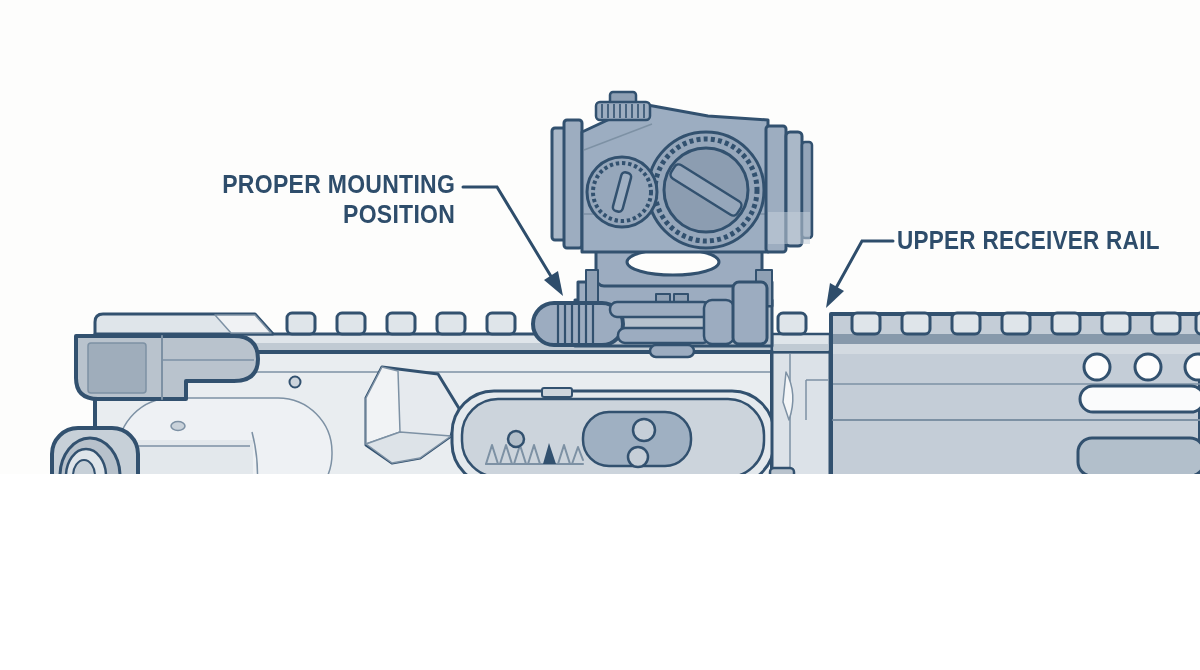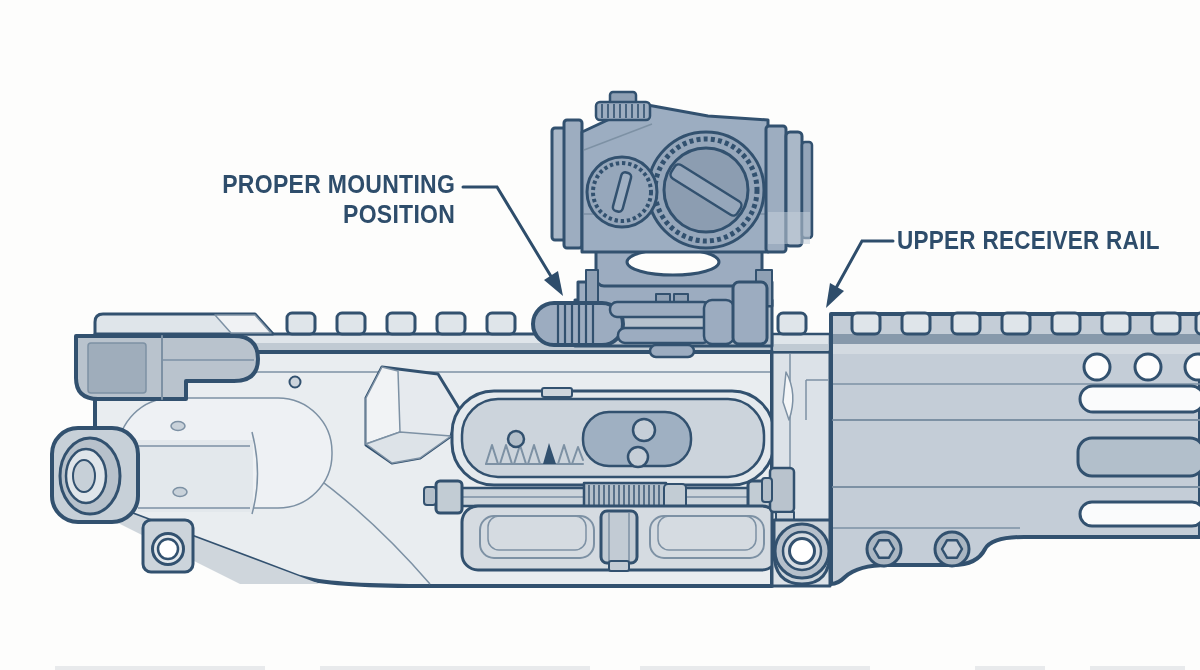--- a/index.html
+++ b/index.html
@@ -2,21 +2,21 @@
 <html style="--label-text: #2e4d6b; --outline-dark: #32516f; --outline-light: #7d91a4; --background: #fdfdfc; --body-light: #e9edf0; --body-mid: #c5ced8; --body-dark: #9cadc1;"><head>
 <meta charset="utf-8">
 <style>
   :root{
     --label-text:#2e4d6b;
     --outline-dark:#32516f;
     --outline-light:#7d91a4;
     --background:#fdfdfc;
   }
   html,body{margin:0;padding:0;background:#fff;}
-  #stage{position:relative;width:1200px;height:670px;background:var(--background);overflow:hidden;
+  #stage{position:relative;width:1200px;height:474px;background:var(--background);overflow:hidden;
          font-family:"Liberation Sans",sans-serif;}
   #art{position:absolute;left:0;top:0;}
   .label{position:absolute;color:var(--label-text);
          font:bold 25px/1.18 "Liberation Sans",sans-serif;letter-spacing:.3px;white-space:nowrap;}
   #lbl-mount{top:170px;right:745px;text-align:right;transform:scaleX(.92);transform-origin:right top;}
   #lbl-rail{top:226px;left:897px;transform:scaleX(.9);transform-origin:left top;}
   
   .s4{stroke:var(--outline-dark);stroke-width:4;stroke-linejoin:round;stroke-linecap:round;}
   .s3{stroke:var(--outline-dark);stroke-width:3;stroke-linejoin:round;stroke-linecap:round;}
   .s25{stroke:var(--outline-dark);stroke-width:2.5;stroke-linejoin:round;stroke-linecap:round;}

